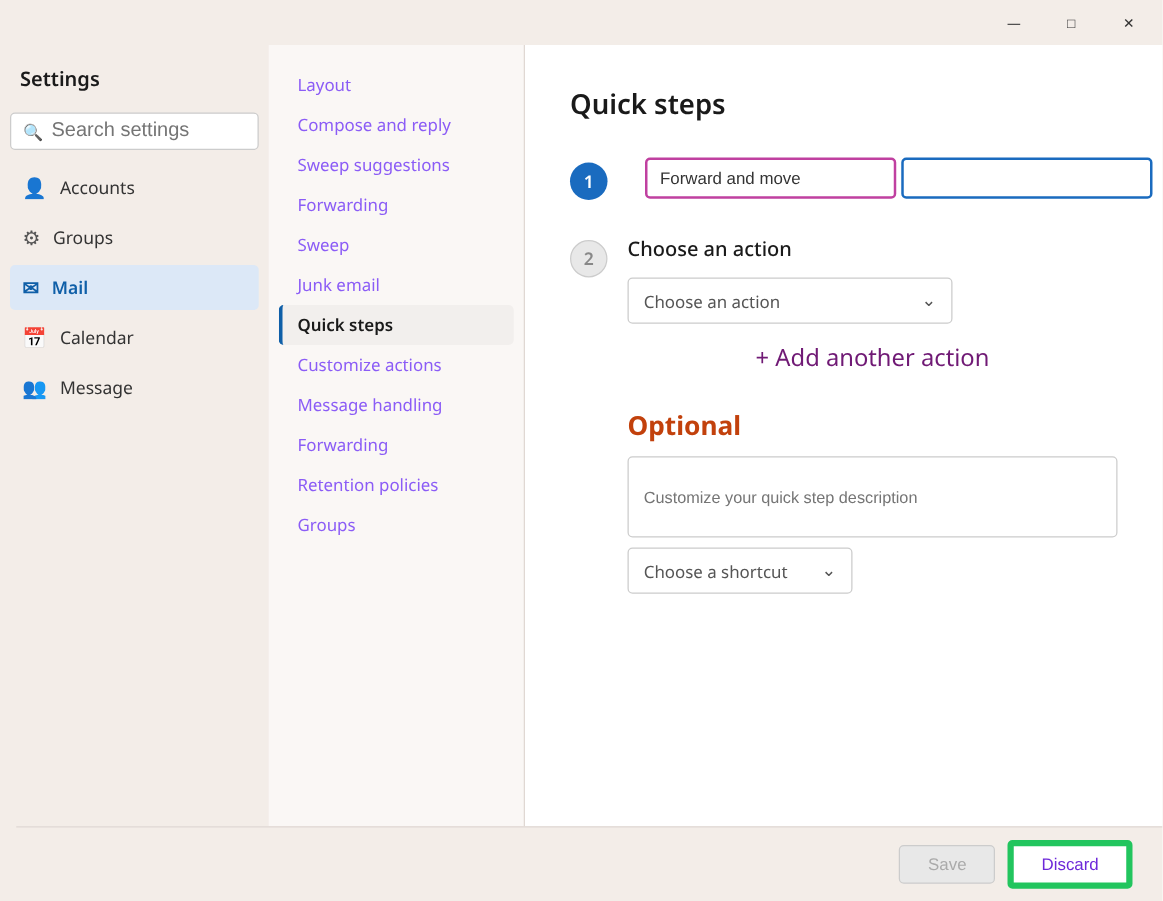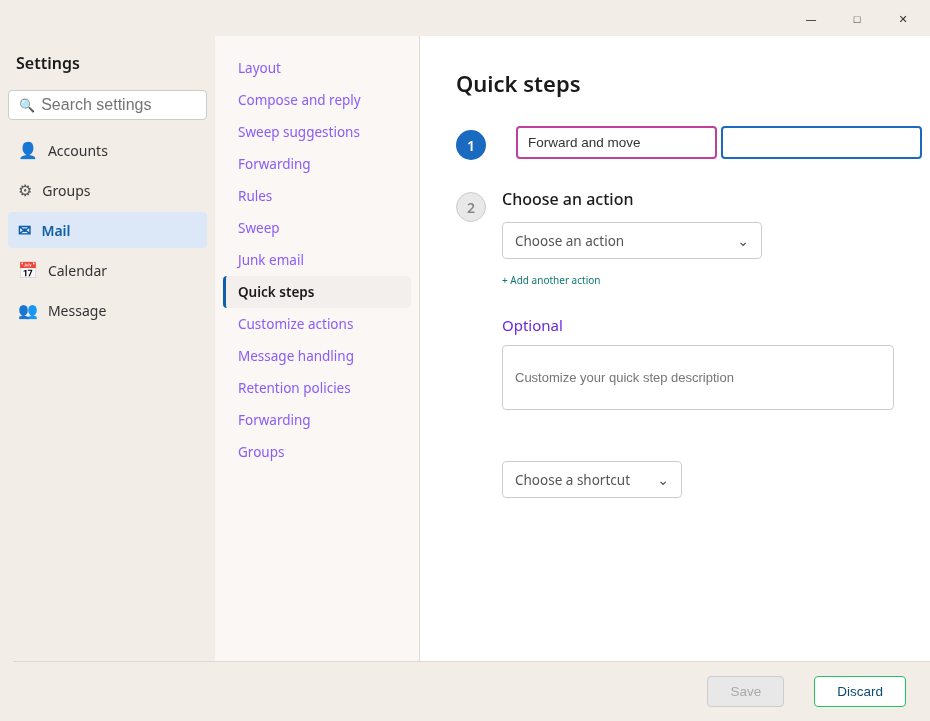--- a/index.html
+++ b/index.html
@@ -200,31 +200,32 @@
       font-size: 13.5px;
       color: #555;
       background: white;
       margin-bottom: 10px;
     }
 
     .add-action-btn {
       display: flex;
       align-items: center;
       gap: 6px;
-      color: #0f766e;
-      font-size: 10px;
+      color: #701a75;
+      font-size: 19px;
       cursor: pointer;
       padding: 4px 0;
       margin-bottom: 24px;
+      justify-content: center;
     }
 
     .optional-label {
-      font-size: 15px;
-      font-weight: 400;
-      color: #6d28d9;
+      font-size: 21px;
+      font-weight: 700;
+      color: #c2410c;
       margin-bottom: 10px;
     }
 
     .description-input {
       width: 100%;
       max-width: 440px;
       padding: 24px 12px;
       border: 1px solid #ccc;
       border-radius: 4px;
       font-size: 13px;
@@ -238,21 +239,20 @@
       align-items: center;
       justify-content: space-between;
       border: 1px solid #ccc;
       border-radius: 4px;
       padding: 8px 12px;
       width: 180px;
       cursor: pointer;
       font-size: 13.5px;
       color: #555;
       background: white;
-      margin-top: 43px;
     }
 
     
     .bottom-bar {
       position: absolute;
       bottom: 0; left: 13px; right: 0;
       height: 60px;
       background: #f3ede8;
       display: flex;
       align-items: center;
@@ -267,26 +267,25 @@
       background: #e8e8e8;
       color: #aaa;
       border: 1px solid #ccc;
       border-radius: 4px;
       font-size: 13.5px;
       cursor: not-allowed;
     }
     .btn-discard {
       padding: 7px 22px;
       background: white;
-      color: #0c4a6e;
-      border: 1px solid #22c55e;
-      border-radius: 4px;
-      font-size: 13.5px;
-      cursor: pointer;
-      margin-left: 20px;
+      color: #6d28d9;
+      border: 5px solid #22c55e;
+      border-radius: 4px;
+      font-size: 13.5px;
+      cursor: pointer;
     }
 
     .chevron-down::after { content: '⌄'; font-size: 14px; }
   </style>
 </head>
 <body>
 
 <div class="titlebar">
   <div class="titlebar-btn">—</div>
   <div class="titlebar-btn">□</div>
@@ -321,28 +320,27 @@
       <span class="nav-icon">👥</span>
       <span>Message</span>
     </div>
   </div>
 
   <div class="sidebar-mid">
     <div class="mid-nav-item">Layout</div>
     <div class="mid-nav-item">Compose and reply</div>
     <div class="mid-nav-item">Sweep suggestions</div>
     <div class="mid-nav-item">Forwarding</div>
-    <div class="mid-nav-item">Rules</div>
     <div class="mid-nav-item">Sweep</div>
     <div class="mid-nav-item">Junk email</div>
     <div class="mid-nav-item active">Quick steps</div>
     <div class="mid-nav-item">Customize actions</div>
     <div class="mid-nav-item">Message handling</div>
+    <div class="mid-nav-item">Forwarding</div>
     <div class="mid-nav-item">Retention policies</div>
-    <div class="mid-nav-item">Forwarding</div>
     <div class="mid-nav-item">Groups</div>
   </div>
 
   <div class="main-content">
     <div class="page-title">Quick steps</div>
 
     <div class="step-row">
       <div class="step-num active">1</div>
       <div class="step-content">
         <div class="step1-inputs">

